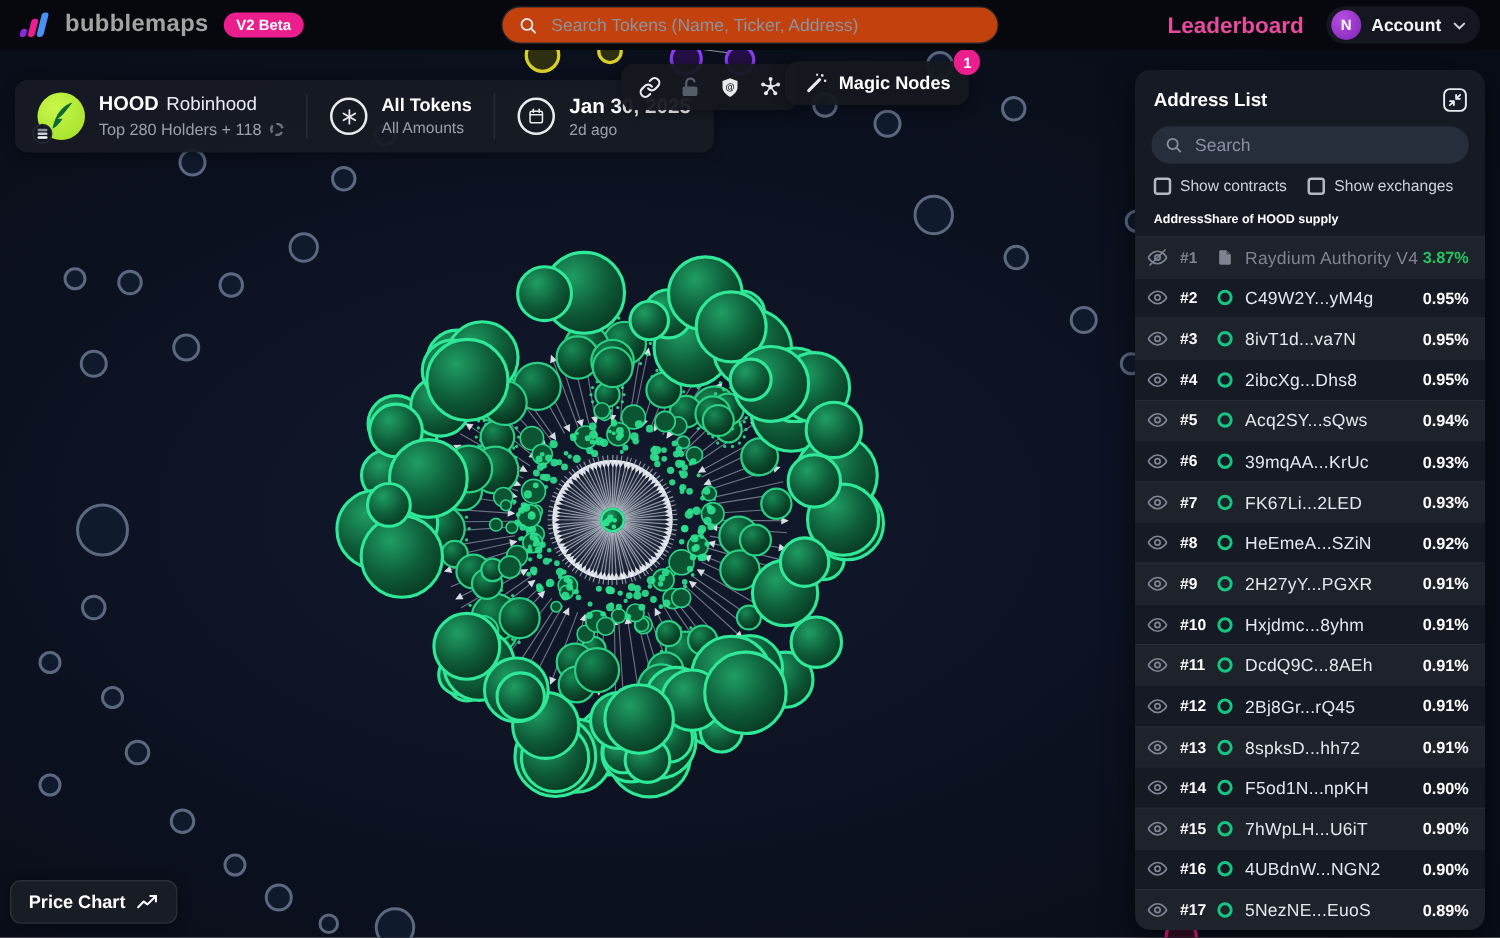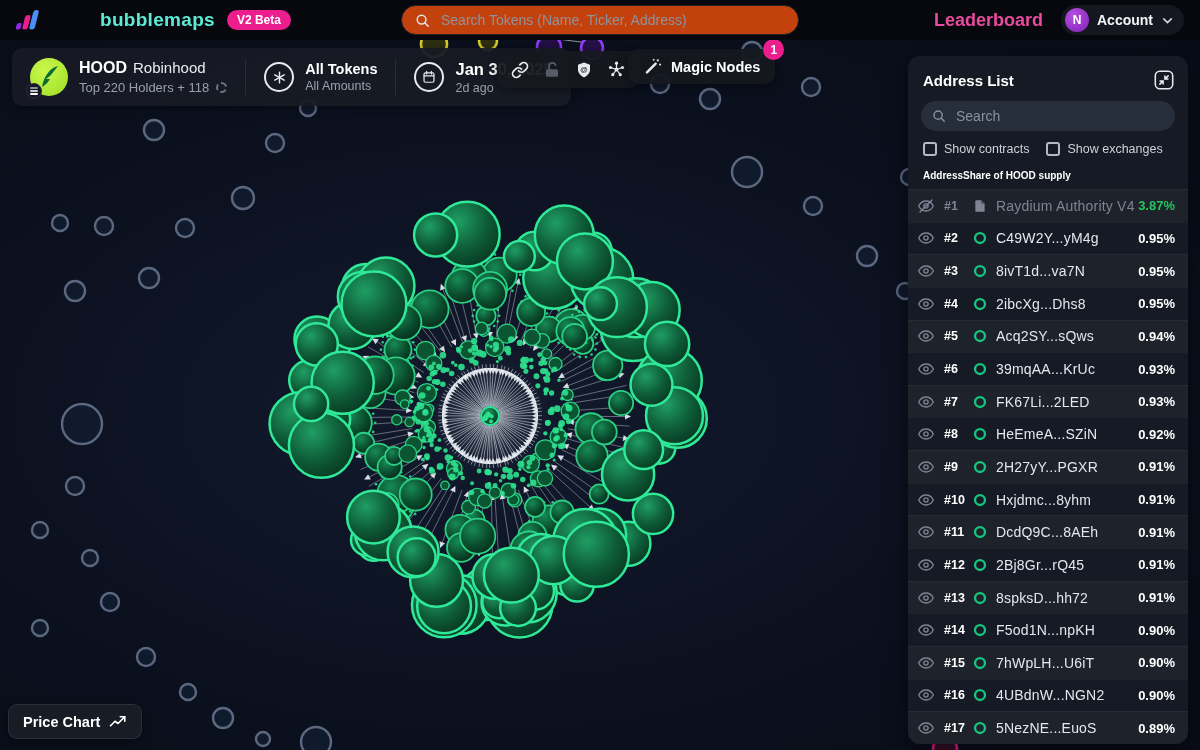--- a/index.html
+++ b/index.html
@@ -5,39 +5,39 @@
   html,body{margin:0;padding:0;width:1200px;height:750px;overflow:hidden;
     background:radial-gradient(ellipse at 40% 55%, #121a2d 0%, #0b101e 55%, #080c16 100%);
     font-family:"Liberation Sans", "DejaVu Sans", sans-serif; -webkit-font-smoothing:antialiased;}
   *{box-sizing:border-box;}
   #canvas-svg{position:absolute;left:0;top:0;z-index:1;}
 
   
   .topbar{position:absolute;left:0;top:0;right:0;height:40px;background:#06080e;z-index:30;
     display:flex;align-items:center;padding:0 16px;}
   .brand{display:flex;align-items:center;gap:10px;}
-  .brand-name{color:#5eead4;font-size:19px;font-weight:600;letter-spacing:.3px;margin-left:48px;}
+  .brand-name{color:#a3a3a3;font-size:19px;font-weight:600;letter-spacing:.3px;}
   .beta-badge{background:#ec1e8e;color:#fff;font-size:12px;font-weight:700;border-radius:12px;
     padding:3px 10px;margin-left:2px;text-align:center;}
   .top-search{position:absolute;left:50%;transform:translateX(-50%);width:398px;height:30px;
     background:#c2410c;border:1px solid #22252e;border-radius:16px;display:flex;align-items:center;
     gap:9px;padding:0 13px;}
   .top-search input{flex:1;background:transparent;border:none;outline:none;color:#dfe3ea;
     font-size:14px;font-family:inherit;}
   .top-search input::placeholder{color:#8d939f;}
   .top-right{margin-left:auto;display:flex;align-items:center;gap:18px;}
   .leaderboard{color:#e84b9d;font-size:18px;font-weight:600;cursor:pointer;}
   .account-pill{display:flex;align-items:center;gap:8px;background:#14171f;border-radius:17px;
     height:30px;padding:3px 10px 3px 4px;cursor:pointer;}
   .avatar{width:24px;height:24px;border-radius:50%;background:radial-gradient(circle at 35% 30%,#b44fe0,#8223b8);
     color:#fff;font-size:12px;font-weight:700;display:flex;align-items:center;justify-content:center;}
   .account-label{color:#f2f4f7;font-size:14px;font-weight:600;}
 
   
-  .token-card{position:absolute;left:12px;top:48px;height:58px;z-index:20;
+  .token-card{position:absolute;left:12px;top:64px;height:58px;z-index:20;
     background:rgba(23,27,36,.94);border-radius:10px;display:flex;align-items:center;
     box-shadow:0 2px 10px rgba(0,0,0,.4);}
   .tc-sec{display:flex;align-items:center;gap:11px;padding:0 18px;height:100%;}
   .tc-div{width:1px;height:36px;background:rgba(255,255,255,.09);}
   .token-avatar{position:relative;width:38px;height:38px;flex:none;}
   .token-avatar .coin{width:38px;height:38px;border-radius:50%;background:radial-gradient(circle at 38% 32%,#c9f74b,#9ede27);
     display:flex;align-items:center;justify-content:center;overflow:hidden;}
   .chain-badge{position:absolute;left:-4px;bottom:-3px;width:16px;height:16px;border-radius:50%;
     background:#141823;border:1px solid #2a2f3c;display:flex;flex-direction:column;gap:1.5px;
     align-items:center;justify-content:center;}
@@ -1085,21 +1085,21 @@
           <i style="background:#c7cbd4"></i>
           <i style="background:#ffffff"></i>
       </span>
     </div>
     <div>
       <div class="tl1">
         <span class="ticker">HOOD</span>
         <span class="tname">Robinhood</span>
       </div>
       <div class="tsub">
-        <span>Top 220 Holders + 118</span>
+        <span>Top 280 Holders + 118</span>
         <span class="spinner"></span>
       </div>
     </div>
   </div>
   <div class="tc-div"></div>
   <div class="tc-sec">
     <span class="circle-ic">
       <svg width="13" height="13" viewBox="0 0 24 24" stroke="#e8eaed" stroke-width="2.6" stroke-linecap="round">
         <line x1="12" y1="2" x2="12" y2="22"></line>
           <line x1="3.3" y1="7" x2="20.7" y2="17"></line>

